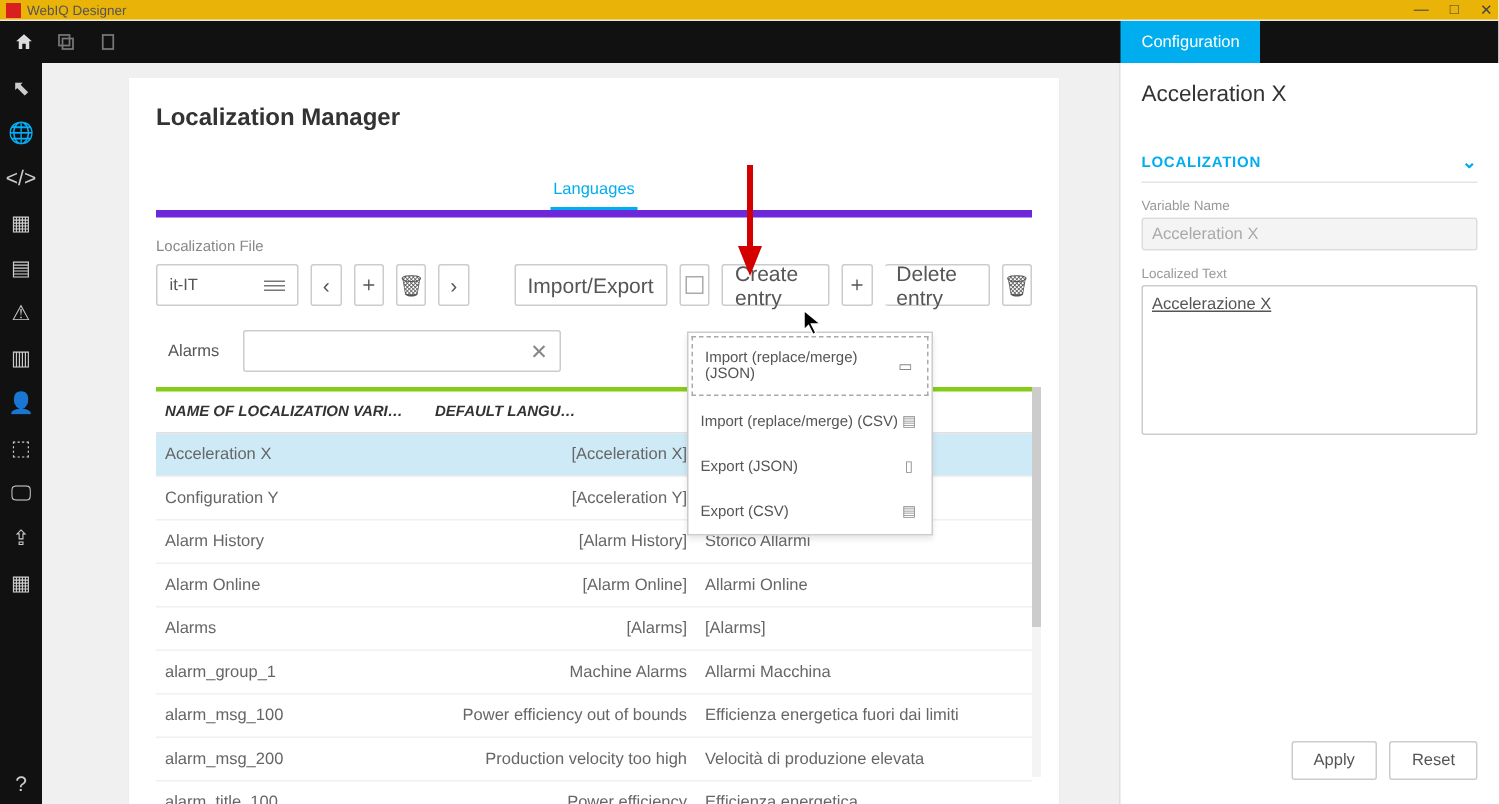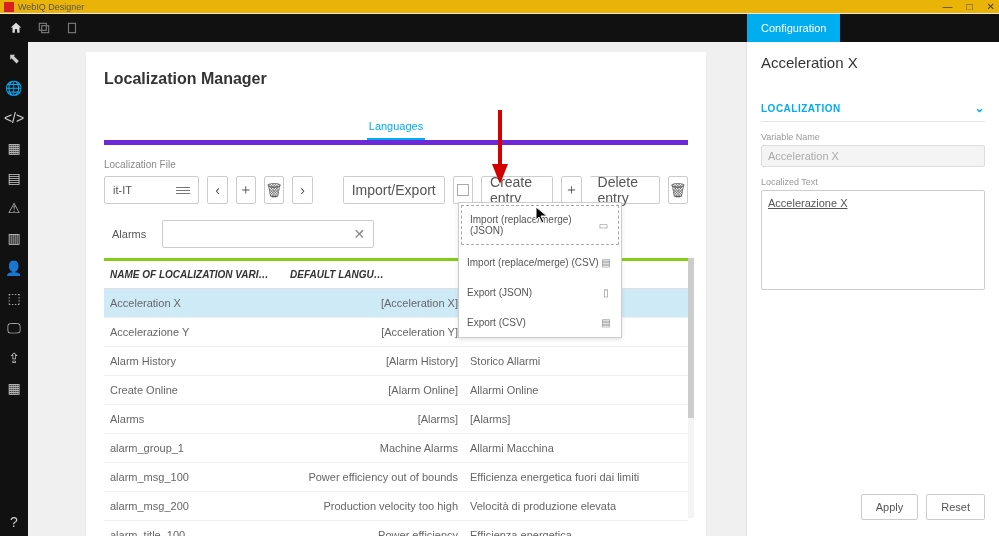--- a/index.html
+++ b/index.html
@@ -53,21 +53,21 @@
 .col1{width:180px;}
 .col2{width:180px;}
 .col3{width:auto;}
 
 .footer{font-size:10px;color:#888;margin-top:8px;padding-left:4px;}
 
 
 .arrow{position:absolute;left:402px;top:54px;pointer-events:none;}
 
 
-.dropdown{position:absolute;left:372px;top:150px;width:164px;background:#fff;border:1px solid #ccc;z-index:5;font-size:10px;color:#555;box-shadow:0 2px 4px rgba(0,0,0,0.1);}
+.dropdown{position:absolute;left:372px;top:169px;width:164px;background:#fff;border:1px solid #ccc;z-index:5;font-size:10px;color:#555;box-shadow:0 2px 4px rgba(0,0,0,0.1);}
 .dropdown .item{display:flex;align-items:center;justify-content:space-between;padding:8px 8px;}
 .dropdown .item.sel{border:1px dashed #aaa;margin:2px;}
 .ddicon{width:14px;height:14px;color:#888;display:flex;align-items:center;justify-content:center;}
 
 .cursor{position:absolute;left:449px;top:154px;z-index:6;}
 
 .vscroll{position:absolute;right:-6px;top:0;width:6px;height:260px;background:#f4f4f4;}
 .vscroll .vthumb{position:absolute;top:0;width:6px;height:160px;background:#ccc;}
 
 
@@ -193,31 +193,31 @@
             <th class="col3">RING</th>
           </tr>
         </thead>
         <tbody>
           <tr class="sel">
             <td>Acceleration X</td>
               <td style="text-align:right">[Acceleration X]</td>
               <td>X</td>
           </tr>
           <tr>
-            <td>Accelerazione Y</td>
+            <td>Configuration Y</td>
               <td style="text-align:right">[Acceleration Y]</td>
               <td>Y</td>
           </tr>
           <tr>
             <td>Alarm History</td>
               <td style="text-align:right">[Alarm History]</td>
               <td>Storico Allarmi</td>
           </tr>
           <tr>
-            <td>Create Online</td>
+            <td>Alarm Online</td>
               <td style="text-align:right">[Alarm Online]</td>
               <td>Allarmi Online</td>
           </tr>
           <tr>
             <td>Alarms</td>
               <td style="text-align:right">[Alarms]</td>
               <td>[Alarms]</td>
           </tr>
           <tr>
             <td>alarm_group_1</td>

